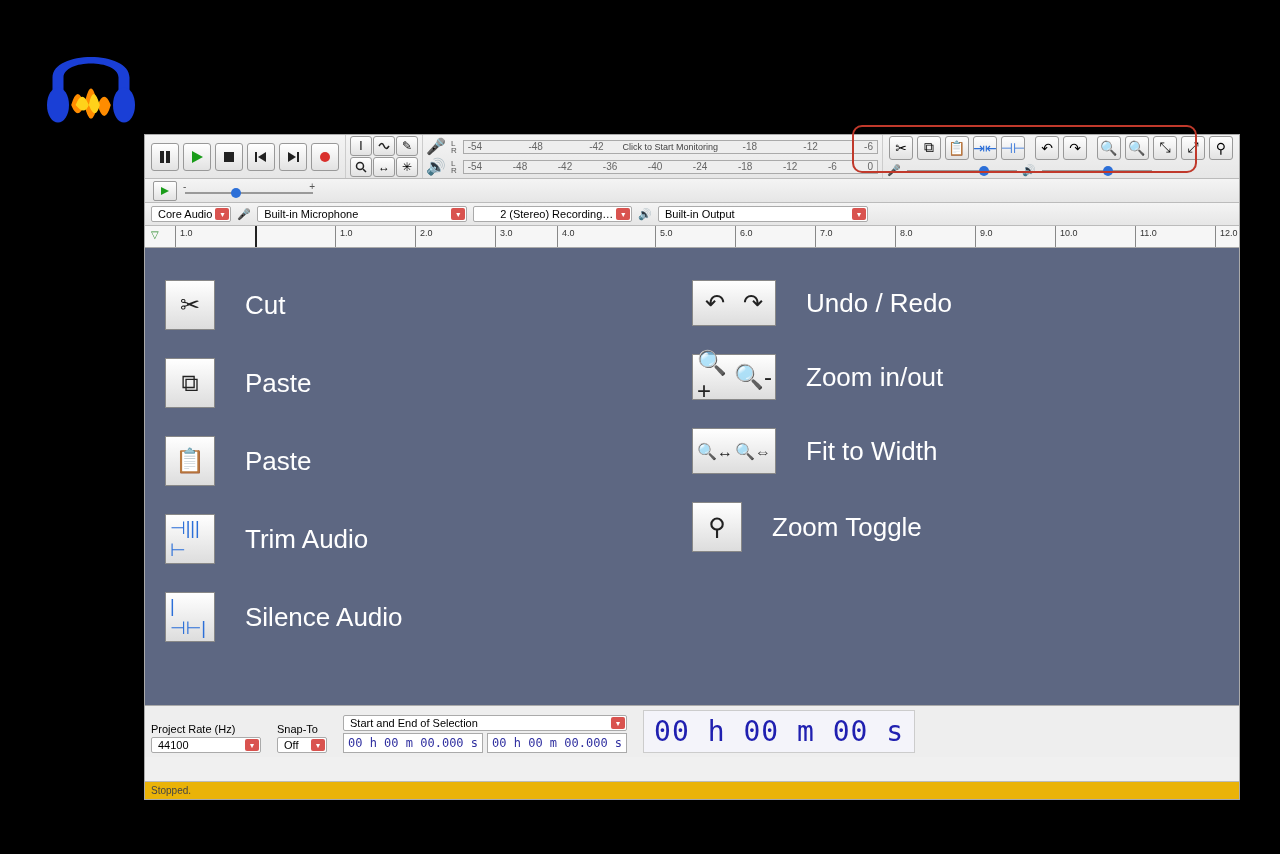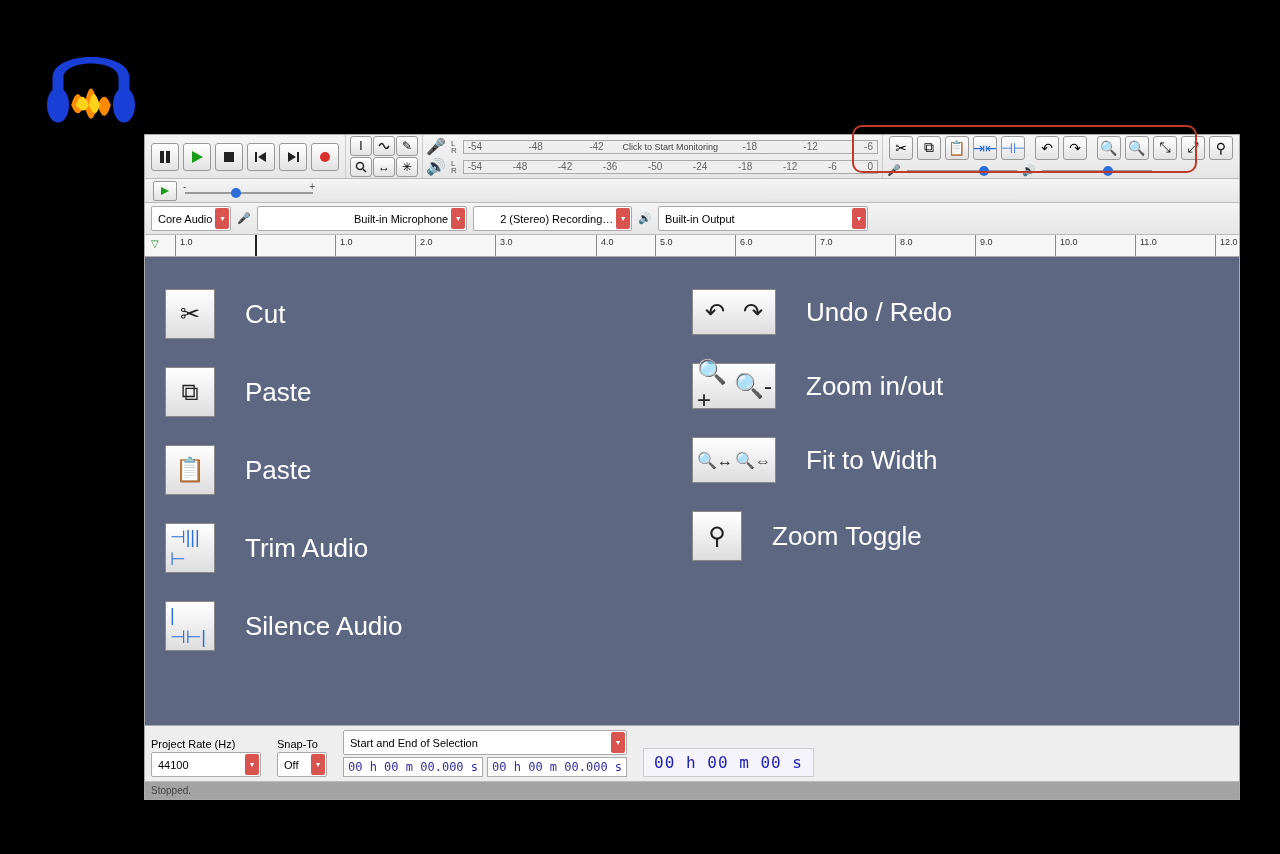--- a/index.html
+++ b/index.html
@@ -16,39 +16,39 @@
   .btn.sq { width: 24px; height: 24px; }
   .tool-grid { display: grid; grid-template-columns: repeat(3,22px); grid-template-rows: repeat(2,20px); gap: 1px; }
   .tool-grid .btn { width: 22px; height: 20px; margin: 0; font-size: 12px; }
   .meter { flex: 1; height: 14px; background: #eee; border: 1px solid #aaa; position: relative; margin: 1px 4px; font-size: 9px; color: #444; display: flex; align-items: center; justify-content: center; }
   .meter-lr { font-size: 8px; line-height: 7px; padding: 1px 2px; color: #555; }
   .slider-h { flex: 1; height: 14px; position: relative; margin: 0 6px; }
   .slider-h::before { content: ""; position: absolute; left: 0; right: 0; top: 50%; height: 2px; background: #999; transform: translateY(-50%); }
   .slider-thumb { position: absolute; top: 50%; width: 10px; height: 10px; background: #2c6fd8; border-radius: 50%; transform: translate(-50%,-50%); }
   .plus-minus { display: flex; justify-content: space-between; font-size: 10px; color: #555; padding: 0 4px; }
   .device-bar { display: flex; align-items: center; padding: 3px 6px; gap: 6px; font-size: 11px; }
-  .select { background: #fff; border: 1px solid #aaa; height: 25px; padding: 0 18px 0 6px; font-size: 11px; position: relative; border-radius: 2px; display: flex; align-items: center; min-width: 60px; }
+  .select { background: #fff; border: 1px solid #aaa; height: 16px; padding: 0 18px 0 6px; font-size: 11px; position: relative; border-radius: 2px; display: flex; align-items: center; min-width: 60px; }
   .select .arrow { position: absolute; right: 1px; top: 1px; bottom: 1px; width: 14px; background: #d9534f; border-radius: 2px; display: flex; align-items: center; justify-content: center; color: #fff; font-size: 8px; }
   .ruler { height: 22px; background: #f6f6f6; border-bottom: 1px solid #aaa; position: relative; font-size: 9px; color: #333; }
   .ruler .tick { position: absolute; top: 0; height: 100%; border-left: 1px solid #888; }
   .ruler .tick span { position: absolute; top: 2px; left: 4px; }
   .ruler .pin { position: absolute; left: 6px; top: 3px; color: #2a8a2a; font-size: 10px; }
   .workspace { flex: 1; background: #5d6782; position: relative; color: #fff; z-index: 1; }
   .legend { position: absolute; inset: 0; padding: 32px 20px; display: flex; font-size: 26px; }
   .col { flex: 1; display: flex; flex-direction: column; gap: 28px; }
   .legend-row { display: flex; align-items: center; gap: 30px; }
   .legend-icon { background: linear-gradient(#fff,#ddd); border: 1px solid #888; padding: 4px; display: flex; gap: 2px; }
   .legend-icon .cell { width: 36px; height: 36px; display: flex; align-items: center; justify-content: center; font-size: 24px; color: #222; }
   .legend-icon.single .cell { width: 40px; height: 40px; }
   
   .bottom { background: #eee; border-top: 1px solid #aaa; padding: 4px 6px; display: flex; gap: 16px; align-items: flex-end; font-size: 11px; }
   .field-col { display: flex; flex-direction: column; gap: 2px; }
   .timebox { font-family: monospace; background: #fff; border: 1px solid #aaa; padding: 2px 4px; font-size: 12px; color: #3030a0; }
-  .bigtime { font-family: monospace; font-size: 16px; color: #2020b0; background: #f4f4fa; border: 1px solid #ccc; padding: 4px 10px; letter-spacing: 1px; }
-  .status { background: #a3a3a3; border-top: 1px solid #bbb; padding: 3px 6px; font-size: 10px; color: #444; }
+  .bigtime { font-family: monospace; font-size: 28px; color: #2020b0; background: #f4f4fa; border: 1px solid #ccc; padding: 4px 10px; letter-spacing: 1px; }
+  .status { background: #eab308; border-top: 1px solid #bbb; padding: 3px 6px; font-size: 10px; color: #444; margin-top: 24px; }
   svg { display: block; }
   .meter-ticks { position: absolute; inset: 0; display: flex; justify-content: space-between; padding: 0 4px; font-size: 10px; color: #666; pointer-events: none; }
 </style>
 </head>
 <body>
 
 <div class="logo">
   <svg width="110" height="110" viewBox="0 0 100 100">
     <path d="M15 45 C15 20 85 20 85 45 L85 80 L75 80 L75 45 C75 28 25 28 25 45 L25 80 L15 80 Z" fill="#1a3fd6"></path>
     <ellipse cx="20" cy="70" rx="10" ry="16" fill="#1a3fd6"></ellipse>
@@ -144,21 +144,21 @@
           <div class="meter-lr">
               <div>L</div>
               <div>R</div>
             </div>
           <div class="meter">
             <div class="meter-ticks">
               <span>-54</span>
                 <span>-48</span>
                 <span>-42</span>
                 <span>-36</span>
-                <span>-50</span>
+                <span>-40</span>
                 <span>-24</span>
                 <span>-18</span>
                 <span>-12</span>
                 <span>-6</span>
                 <span>0</span>
             </div>
           </div>
         </div>
       </div>
     </div>
@@ -211,21 +211,21 @@
         </div>
     </div>
   </div>
 
   <div class="toolbar-row device-bar">
     <div class="select">
         <span>Core Audio</span>
         <span class="arrow">▾</span>
       </div>
     <span>🎤</span>
-    <div class="select" style="min-width:210px;justify-content:flex-end;">
+    <div class="select" style="min-width:210px;">
         <span>Built-in Microphone</span>
         <span class="arrow">▾</span>
       </div>
     <div class="select" style="min-width:140px;padding-left:26px;">
         <span>2 (Stereo) Recording…</span>
         <span class="arrow">▾</span>
       </div>
     <span>🔊</span>
     <div class="select" style="min-width:210px;">
         <span>Built-in Output</span>
@@ -243,21 +243,21 @@
       </div>
     <div class="tick" style="left:190px;">
         <span>1.0</span>
       </div>
     <div class="tick" style="left:270px;">
         <span>2.0</span>
       </div>
     <div class="tick" style="left:350px;">
         <span>3.0</span>
       </div>
-    <div class="tick" style="left:451px;">
+    <div class="tick" style="left:412px;">
         <span>4.0</span>
       </div>
     <div class="tick" style="left:510px;">
         <span>5.0</span>
       </div>
     <div class="tick" style="left:590px;">
         <span>6.0</span>
       </div>
     <div class="tick" style="left:670px;">
         <span>7.0</span>

